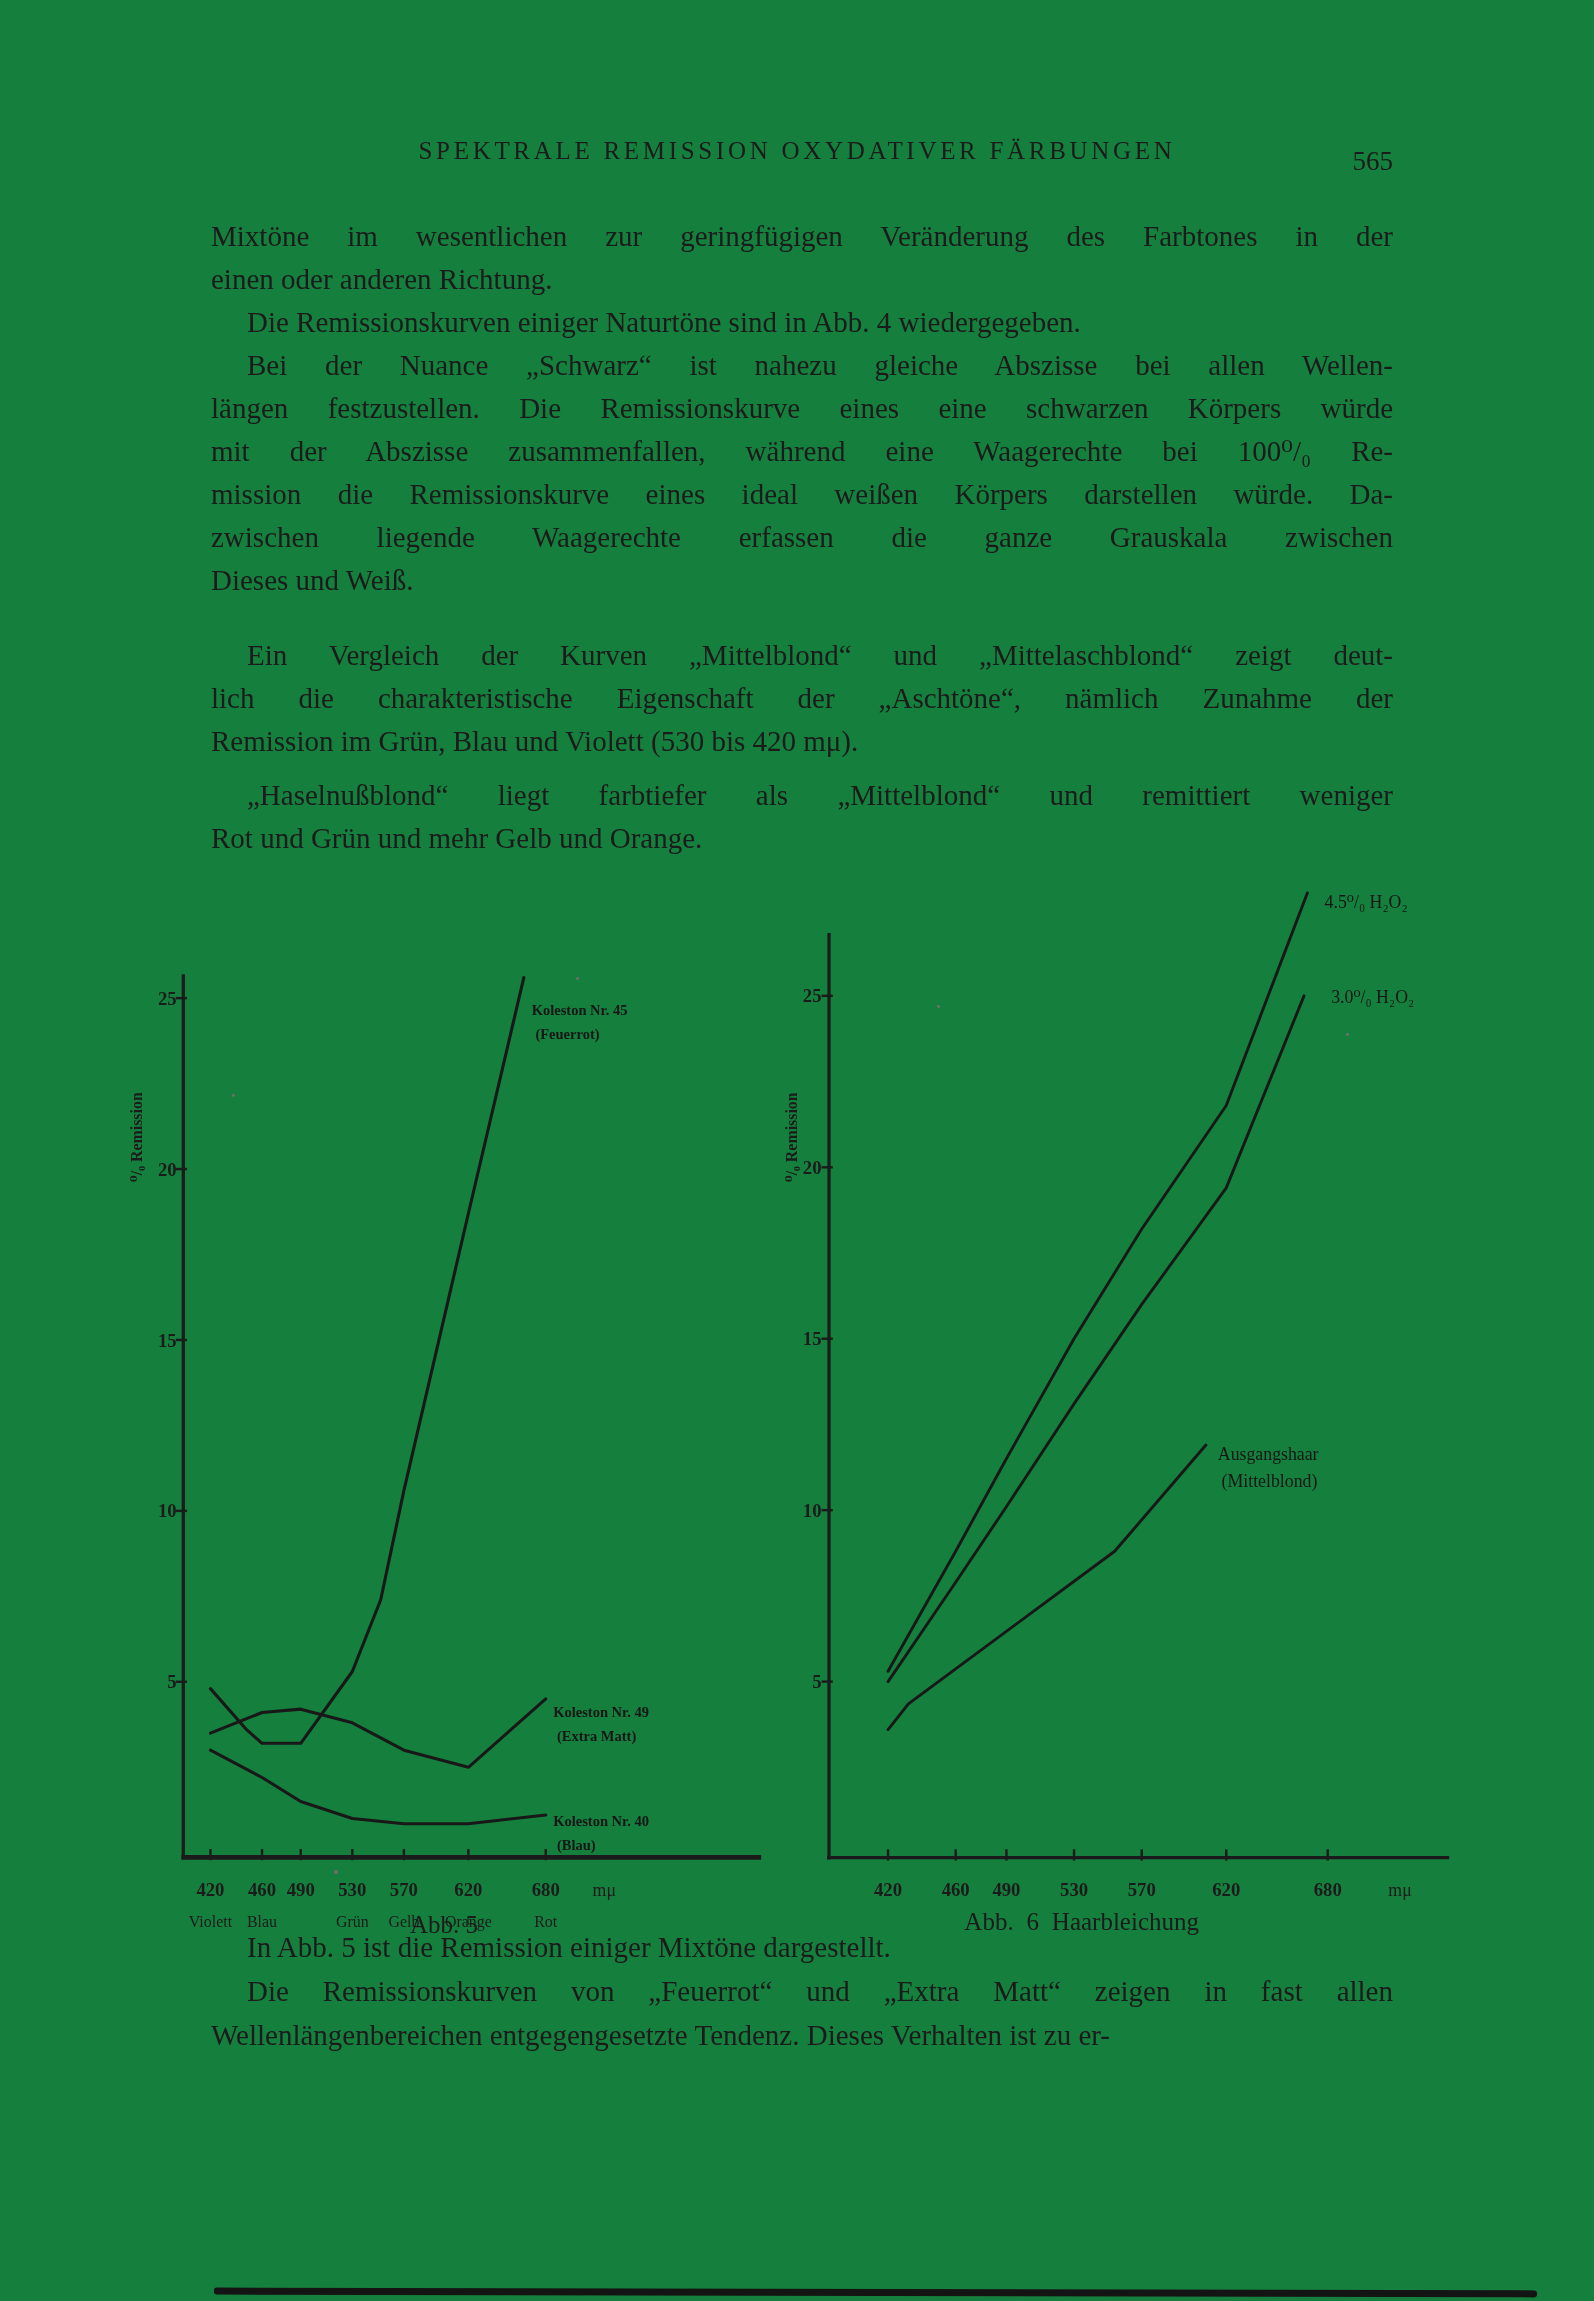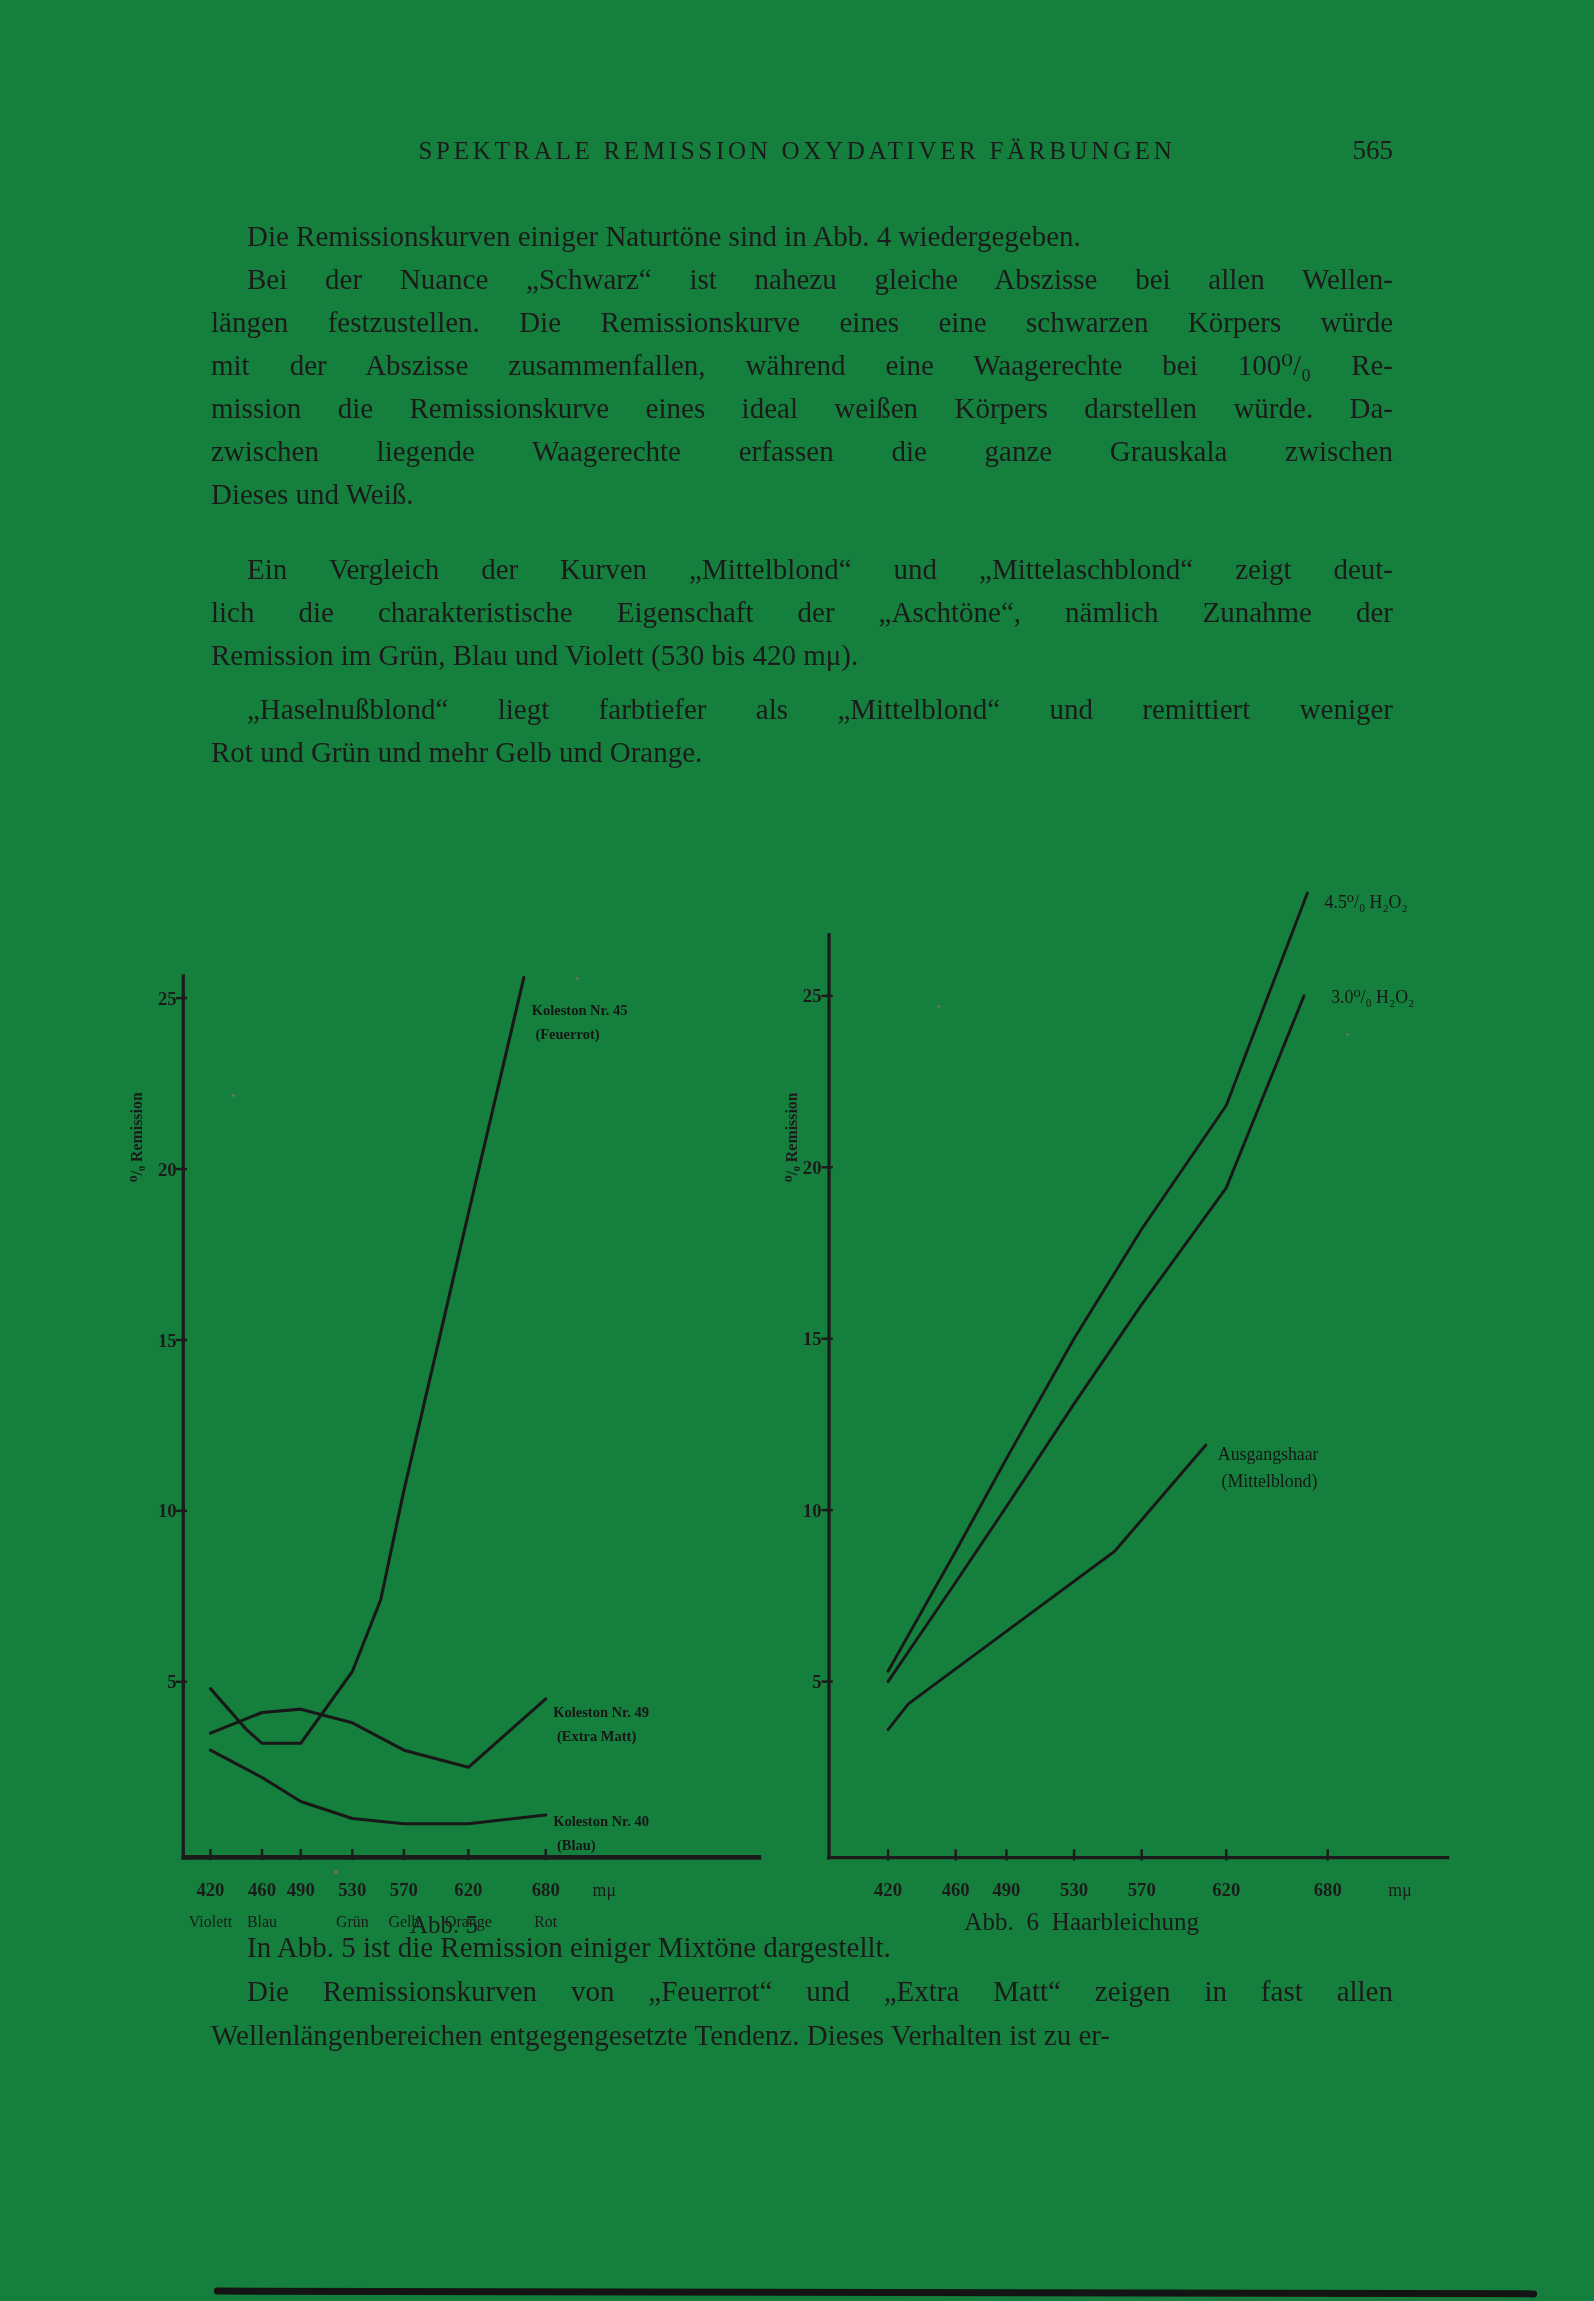--- a/index.html
+++ b/index.html
@@ -11,21 +11,21 @@
     font-family:"Liberation Serif","DejaVu Serif",serif;
     color:#1b1b1b;
     overflow:hidden;
   }
   .header-title{
     position:absolute;left:221px;top:137px;width:1152px;
     text-align:center;font-size:25px;letter-spacing:3.7px;
     white-space:nowrap;
   }
   .page-number{
-    position:absolute;left:211px;top:135px;width:1182px;
+    position:absolute;left:211px;top:146px;width:1182px;
     text-align:right;font-size:27px;
   }
   .textblock{
     position:absolute;left:211px;width:1182px;
     font-size:29px;line-height:43px;
   }
   #body-text{top:215px;}
   #after-text{top:1925px;line-height:44px;}
   .para{margin:0;}
   .para.extra1{margin-top:32px;}
@@ -54,20 +54,24 @@
 </style>
 </head>
 <body>
 
 <div class="page">
 
   <div class="header-title">SPEKTRALE REMISSION OXYDATIVER FÄRBUNGEN</div>
   <div class="page-number">565</div>
 
   <div id="body-text" class="textblock">
+      <div class="para">
+        <div class="tline">Mixtöne im wesentlichen zur geringfügigen Veränderung des Farbtones in der</div>
+        <div class="tline last">einen oder anderen Richtung.</div>
+      </div>
       <div class="para">
         <div class="tline last indent">Die Remissionskurven einiger Naturtöne sind in Abb. 4 wiedergegeben.</div>
       </div>
       <div class="para">
         <div class="tline indent">Bei der Nuance „Schwarz“ ist nahezu gleiche Abszisse bei allen Wellen-</div>
         <div class="tline">längen festzustellen. Die Remissionskurve eines eine schwarzen Körpers würde</div>
         <div class="tline">mit der Abszisse zusammenfallen, während eine Waagerechte bei 100⁰/₀ Re-</div>
         <div class="tline">mission die Remissionskurve eines ideal weißen Körpers darstellen würde. Da-</div>
         <div class="tline">zwischen liegende Waagerechte erfassen die ganze Grauskala zwischen</div>
         <div class="tline last">Dieses und Weiß.</div>

